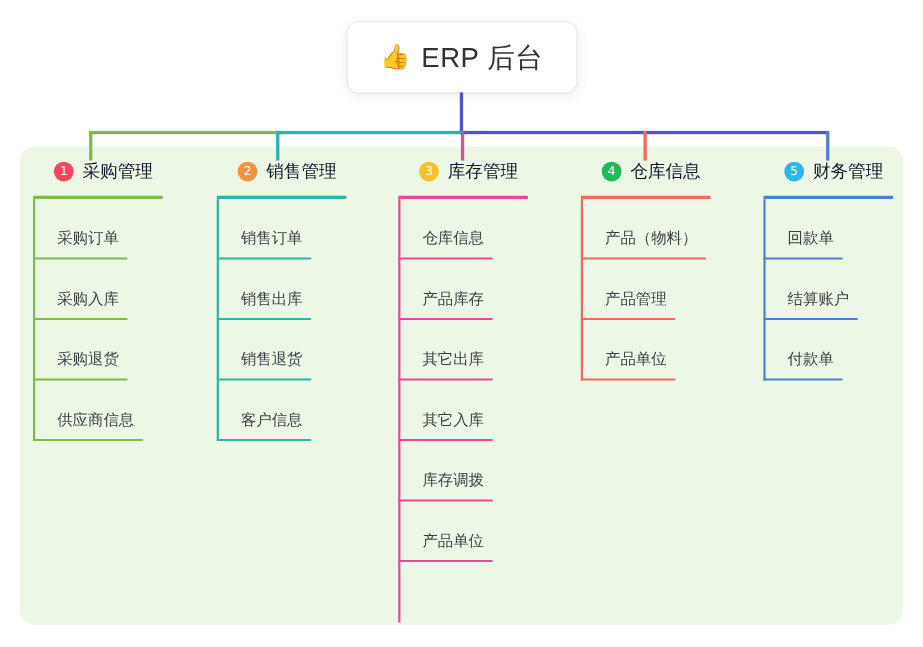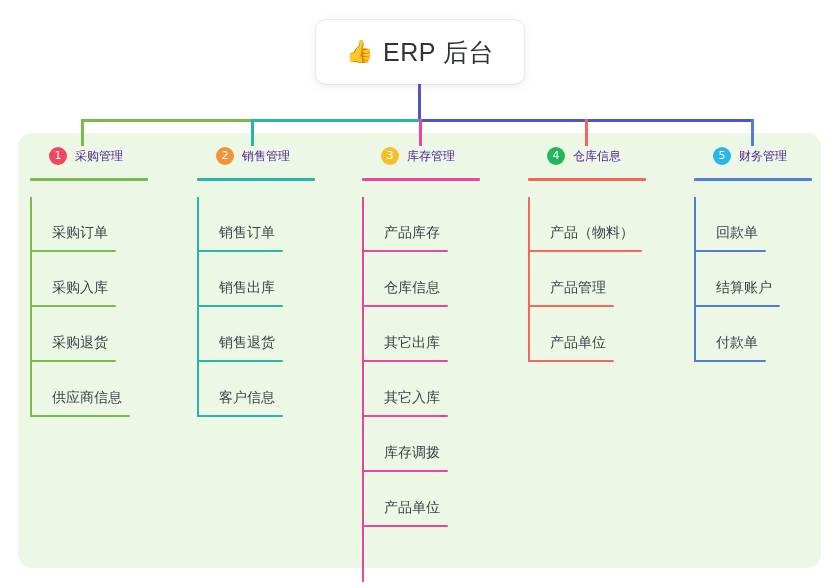--- a/index.html
+++ b/index.html
@@ -87,33 +87,33 @@
     height: 18px;
     border-radius: 50%;
     color: #ffffff;
     font-size: 11px;
     line-height: 18px;
     text-align: center;
     font-family: "DejaVu Sans", sans-serif;
     flex: 0 0 auto;
   }
   .col-title {
-    font-size: 12px;
-    color: #4c1d95;
+    font-size: 16px;
+    color: #0f172a;
   }
   .col-rule {
     height: 3px;
     margin-top: 9px;
     border-radius: 1px;
   }
 
   
   .leaves {
     position: relative;
-    margin-top: 16px;
+    margin-top: 0;
     font-family: Liberation Mono, monospace;
   }
   .spine {
     position: absolute;
     left: 0px;
     top: 0;
     width: 2px;
   }
   .leaf {
     position: relative;
@@ -218,25 +218,25 @@
       </div>
       <div class="column" style="left: 362px;">
         <div class="col-header">
           <span class="badge" style="background: rgb(245, 192, 44);">3</span>
           <span class="col-title">库存管理</span>
         </div>
         <div class="col-rule" style="width: 118px; background: rgb(232, 71, 156);"></div>
         <div class="leaves">
           <div class="spine" style="background: rgb(232, 71, 156); height: 385px;"></div>
           <div class="leaf">
+            <div class="leaf-text">仓库信息</div>
+            <div class="leaf-rule" style="width: 86px; background: rgb(232, 71, 156);"></div>
+          </div>
+          <div class="leaf">
             <div class="leaf-text">产品库存</div>
-            <div class="leaf-rule" style="width: 86px; background: rgb(232, 71, 156);"></div>
-          </div>
-          <div class="leaf">
-            <div class="leaf-text">仓库信息</div>
             <div class="leaf-rule" style="width: 86px; background: rgb(232, 71, 156);"></div>
           </div>
           <div class="leaf">
             <div class="leaf-text">其它出库</div>
             <div class="leaf-rule" style="width: 86px; background: rgb(232, 71, 156);"></div>
           </div>
           <div class="leaf">
             <div class="leaf-text">其它入库</div>
             <div class="leaf-rule" style="width: 86px; background: rgb(232, 71, 156);"></div>
           </div>

